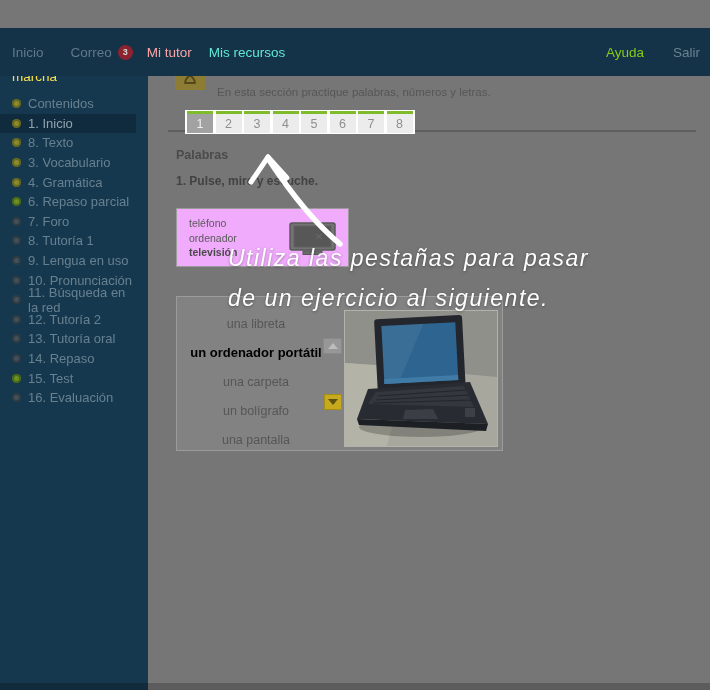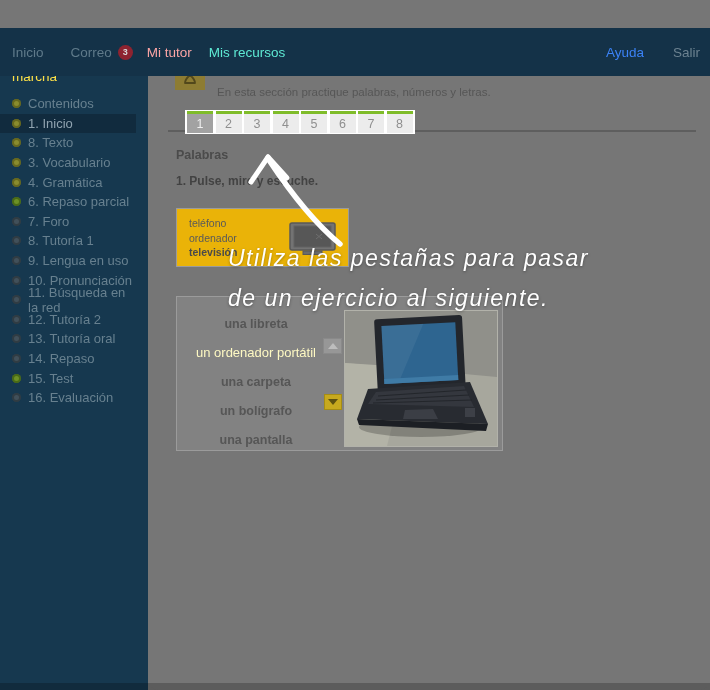--- a/index.html
+++ b/index.html
@@ -10,21 +10,21 @@
   .topnav{position:absolute;top:0;left:0;right:0;height:48px;background:#143248;
           display:flex;align-items:center;font-size:13.5px;color:#5f7a8a;z-index:30;margin-top:28px;}
   .nav-item{cursor:pointer;white-space:nowrap;}
   .nav-inicio{margin-left:12px;}
   .nav-correo{margin-left:27px;display:flex;align-items:center;}
   .nav-badge{margin-left:6px;width:15px;height:15px;border-radius:50%;background:#8e2330;
              color:#d9d9d9;font-size:9px;display:flex;align-items:center;justify-content:center;font-weight:bold;}
   .nav-tutor{margin-left:14px;color:#fca5a5;}
   .nav-recursos{margin-left:17px;color:#5eead4;}
   .nav-spacer{flex:1;}
-  .nav-ayuda{margin-right:29px;color:#3b82f6;}
+  .nav-ayuda{margin-right:29px;color:#84cc16;}
   .nav-salir{margin-right:10px;color:#6c8290;}
 
   
   .sidebar{position:absolute;top:40px;left:0;width:148px;bottom:0;background:#16384f;z-index:20;}
   .side-title{padding:14px 12px 8px 12px;font-weight:normal;font-size:13.5px;color:#fde047;}
   .side-list{list-style:none;margin:0;padding:2px 12px 0 0;}
   .side-item{display:flex;align-items:center;height:19.6px;padding-left:12px;
              font-size:13px;color:#67808f;cursor:pointer;}
   .side-item.active{background:#112b3e;color:#90a3b0;}
   .bullet{width:9px;height:9px;border-radius:50%;margin-right:7px;flex:none;
@@ -44,33 +44,33 @@
   .tabs{position:absolute;left:39px;top:71px;display:flex;gap:2.5px;z-index:3;}
   .tab{width:26px;height:19px;background:#ececec;border-top:3px solid #7fbc29;
        color:#8f8f8f;font-size:12.5px;display:flex;align-items:center;justify-content:center;cursor:pointer;}
   .tab.active{background:#a2a2a2;color:#efefef;}
 
   .lbl-palabras{position:absolute;left:28px;top:108px;font-size:12.5px;font-weight:bold;color:#4b4b4b;}
   .lbl-instruction{position:absolute;left:28px;top:134px;font-size:12px;font-weight:bold;color:#424242;}
 
   
   .box1{position:absolute;left:28px;top:168px;width:171px;height:57px;
-        border:1px solid #9b9b9b;background:#eab308;}
+        border:1px solid #9b9b9b;background:#f0abfc;}
   .box1-words{position:absolute;left:12px;top:7px;font-size:10.5px;color:#5a5a5a;line-height:14.5px;}
   .box1-words .w{cursor:pointer;}
   .box1-words .selected{font-weight:bold;color:#4a4a4a;}
   .tv{position:absolute;left:112px;top:13px;}
 
   
   .box2{position:absolute;left:28px;top:256px;width:325px;height:153px;
         border:1px solid #9b9b9b;background:#828282;}
   .box2-list{position:absolute;left:0;top:12px;width:158px;list-style:none;margin:0;padding:0;}
   .box2-list li{height:29px;display:flex;align-items:center;justify-content:center;
-                font-size:12.5px;color:#565656;cursor:pointer;font-weight:bold;}
-  .box2-list li.selected{font-weight:normal;font-size:13px;color:#fef9c3;}
+                font-size:12.5px;color:#565656;cursor:pointer;}
+  .box2-list li.selected{font-weight:bold;font-size:13px;color:#000000;}
   .btn-up{position:absolute;left:146px;top:41px;width:17px;height:14px;background:#979797;
           border:1px solid #8a8a8a;display:flex;align-items:center;justify-content:center;cursor:pointer;}
   .btn-up .tri{width:0;height:0;border-left:5px solid transparent;border-right:5px solid transparent;
                border-bottom:6px solid #bdbdbd;}
   .btn-down{position:absolute;left:147px;top:97px;width:16px;height:14px;background:#c7a91e;
             border:1px solid #a68d14;display:flex;align-items:center;justify-content:center;cursor:pointer;}
   .btn-down .tri{width:0;height:0;border-left:5px solid transparent;border-right:5px solid transparent;
                  border-top:6px solid #5d5110;}
   .photo{position:absolute;left:167px;top:13px;width:154px;height:137px;
          border:1px solid #b2b2aa;box-sizing:border-box;overflow:hidden;}

